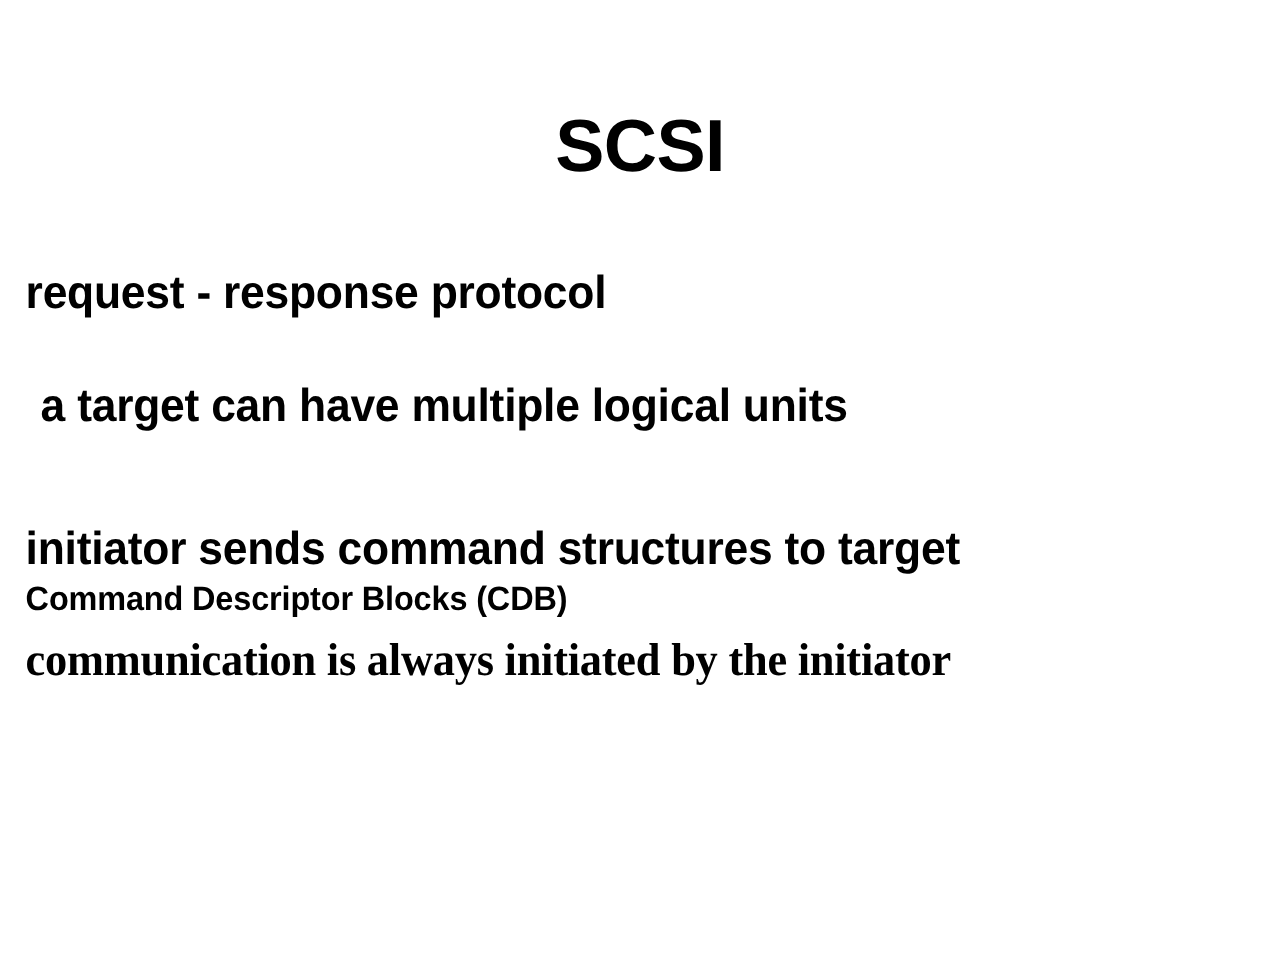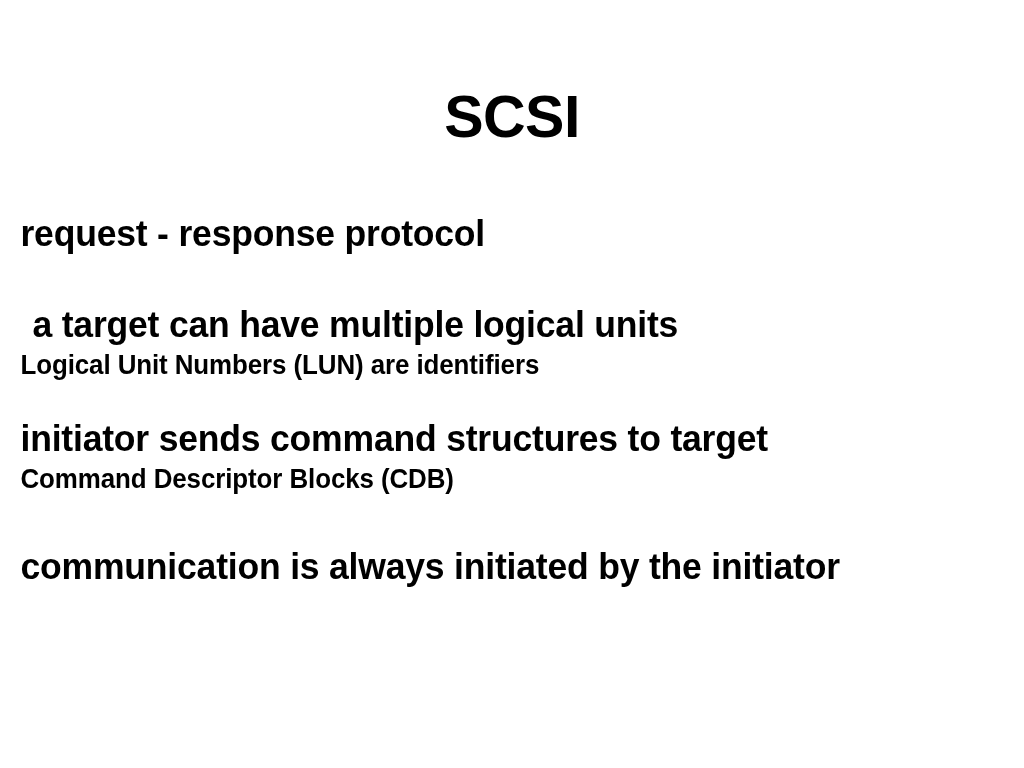--- a/index.html
+++ b/index.html
@@ -66,40 +66,37 @@
     transform: scaleX(0.96);
     transform-origin: center center;
   }
 
   
   #row-protocol    { top: 215px; }
   #row-target      { top: 306px; margin-left: 12px; }
   #row-lun         { top: 352px; }
   #row-initiator   { top: 420px; }
   #row-cdb         { top: 466px; }
-  #row-comm        { top: 548px; }
+  #row-comm        { top: 510px; font-family: Liberation Serif, serif; }
 </style>
 </head>
 <body>
 
 <div class="slide">
 
   <div class="slide-title">SCSI</div>
 
   <div class="body-block" id="row-protocol">
     <div class="line-major">request - response protocol</div>
   </div>
 
   <div class="body-block" id="row-target">
     <div class="line-major">a target can have multiple logical units</div>
   </div>
 
-  <div class="body-block" id="row-lun">
-    <div class="line-minor">Logical Unit Numbers (LUN) are identifiers</div>
-  </div>
 
   <div class="body-block" id="row-cdb">
     <div class="line-minor">Command Descriptor Blocks (CDB)</div>
   </div>
 
   <div class="body-block" id="row-initiator">
     <div class="line-major">initiator sends command structures to target</div>
   </div>
 
   <div class="body-block" id="row-comm">

